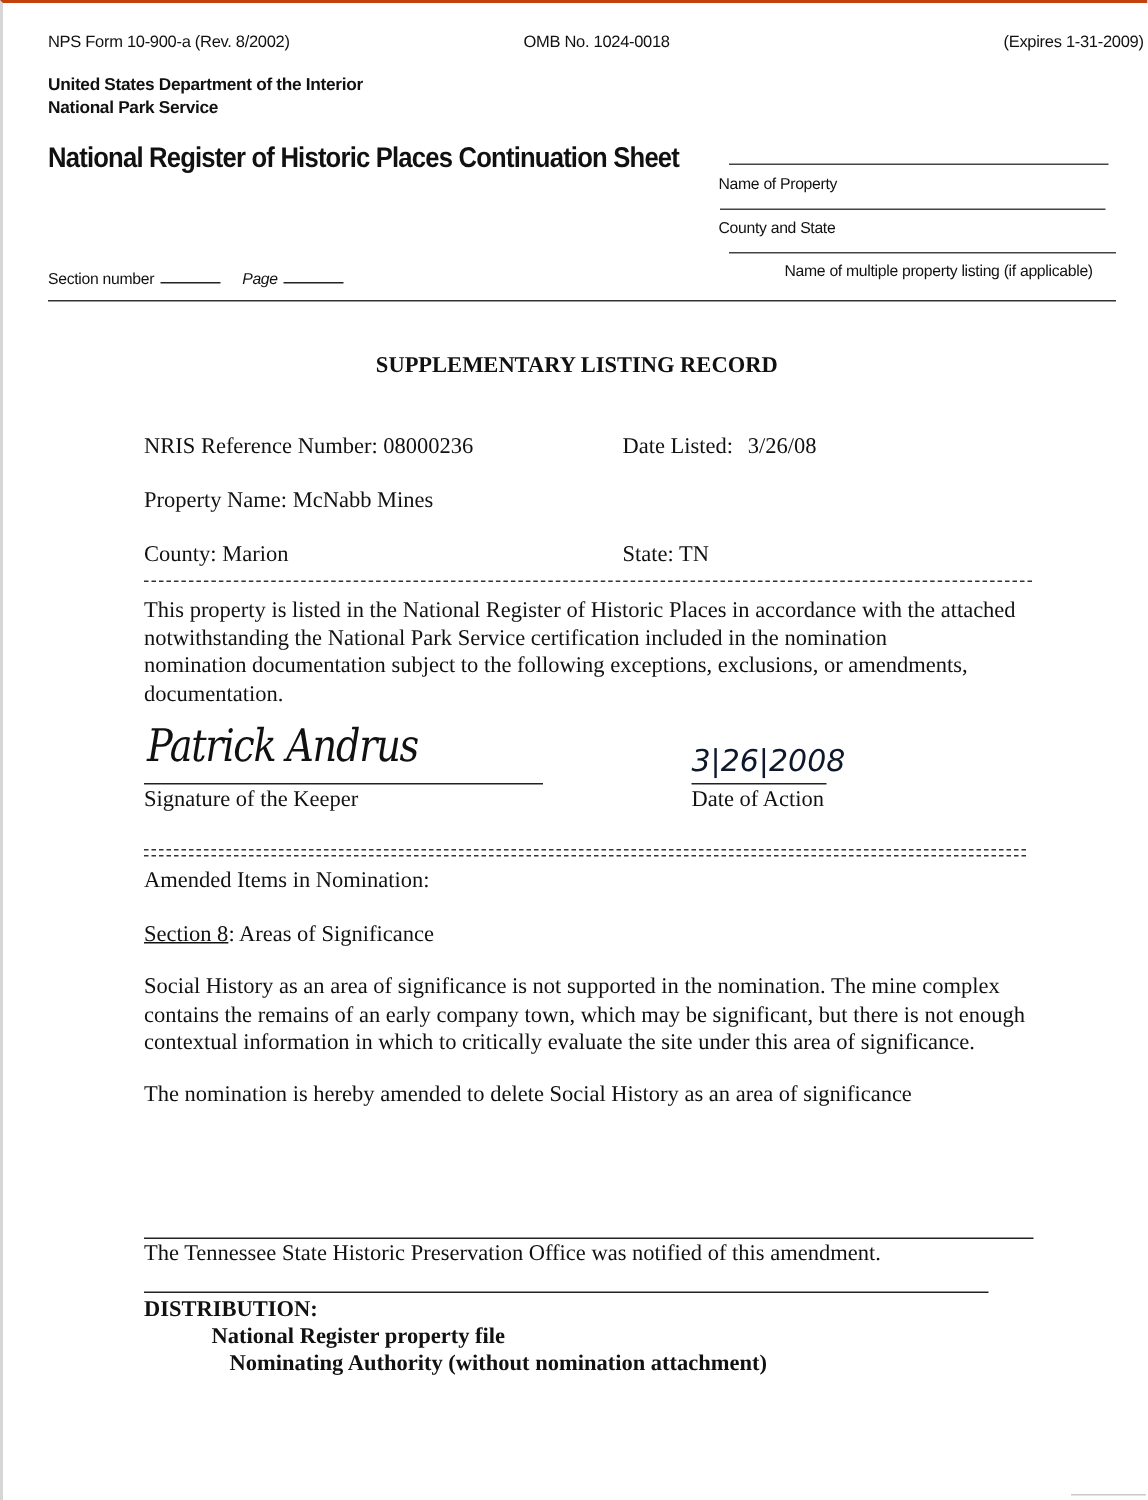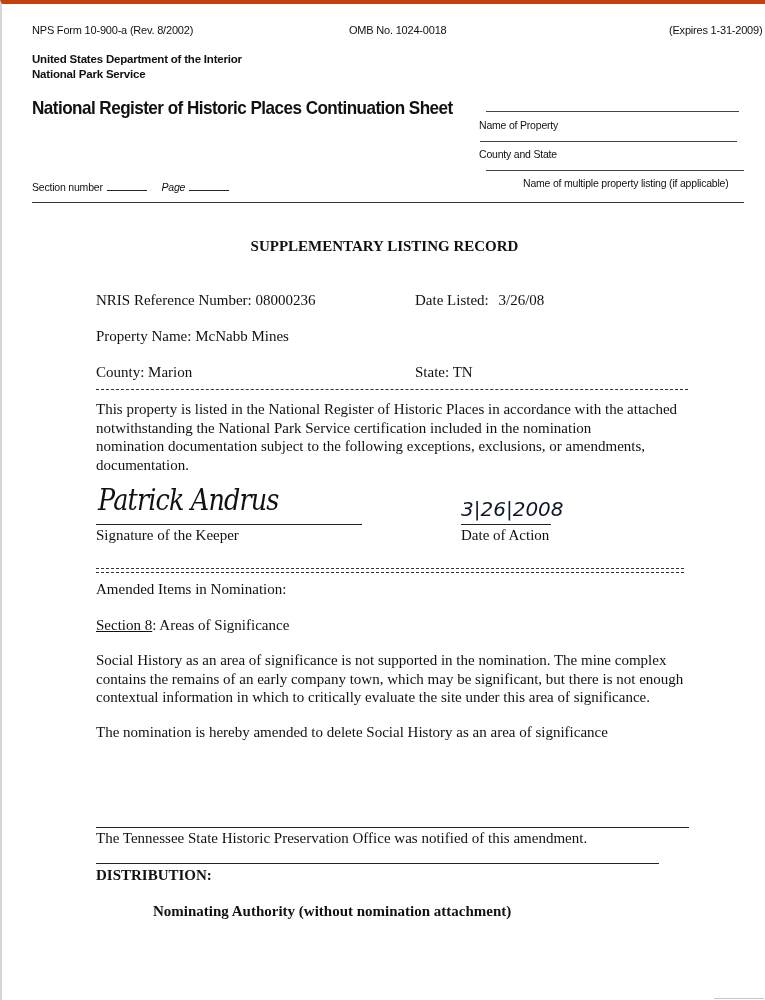--- a/index.html
+++ b/index.html
@@ -2,21 +2,21 @@
 <html><head>
 <meta charset="utf-8">
 <style>
   html, body { margin: 0; padding: 0; }
   body {
     width: 765px; height: 1000px; position: relative; overflow: hidden;
     background: #ffffff; color: #111;
   }
   .page {
     position: absolute; left: 0; top: 0; width: 765px; height: 1000px;
-    border-top: 4px solid #c2410c; border-left: 2px solid #d6d6d6;
+    border-top: 2px solid #c2410c; border-left: 2px solid #d6d6d6;
     box-sizing: border-box;
   }
   .sans { font-family: "Liberation Sans", sans-serif; }
   .serif { font-family: "Liberation Serif", serif; }
   .abs { position: absolute; white-space: nowrap; }
 
   .hdr-small { font-size: 11px; letter-spacing: -0.2px; }
   .hdr-bold { font-size: 11.5px; font-weight: bold; letter-spacing: -0.2px; }
   .title { font-size: 19px; font-weight: bold; letter-spacing: -0.6px; transform: scaleX(0.9); transform-origin: left top; }
   .rule { position: absolute; height: 1px; background: #444; }
@@ -126,16 +126,17 @@
     <div>contextual information in which to critically evaluate the site under this area of significance.</div>
   </div>
 
   <div class="abs serif body-text" style="left:94px; top:719px;">The nomination is hereby amended to delete Social History as an area of significance</div>
 
   <div class="rule" style="left:94px; top:823px; width:593px; background:#222;"></div>
   <div class="abs serif body-text" style="left:94px; top:825px;">The Tennessee State Historic Preservation Office was notified of this amendment.</div>
 
   <div class="rule" style="left:94px; top:859px; width:563px; background:#222;"></div>
   <div class="abs serif body-text bold" style="left:94px; top:862px;">DISTRIBUTION:</div>
+  <div class="abs serif body-text bold" style="left:139px; top:880px;">National Register property file</div>
   <div class="abs serif body-text bold" style="left:139px; top:898px;margin-left:12px;">Nominating Authority (without nomination attachment)</div>
 
   <div class="rule" style="left:712px; top:994px; width:50px; background:#c8c8c8;"></div>
 </div>
 
 </body></html>

